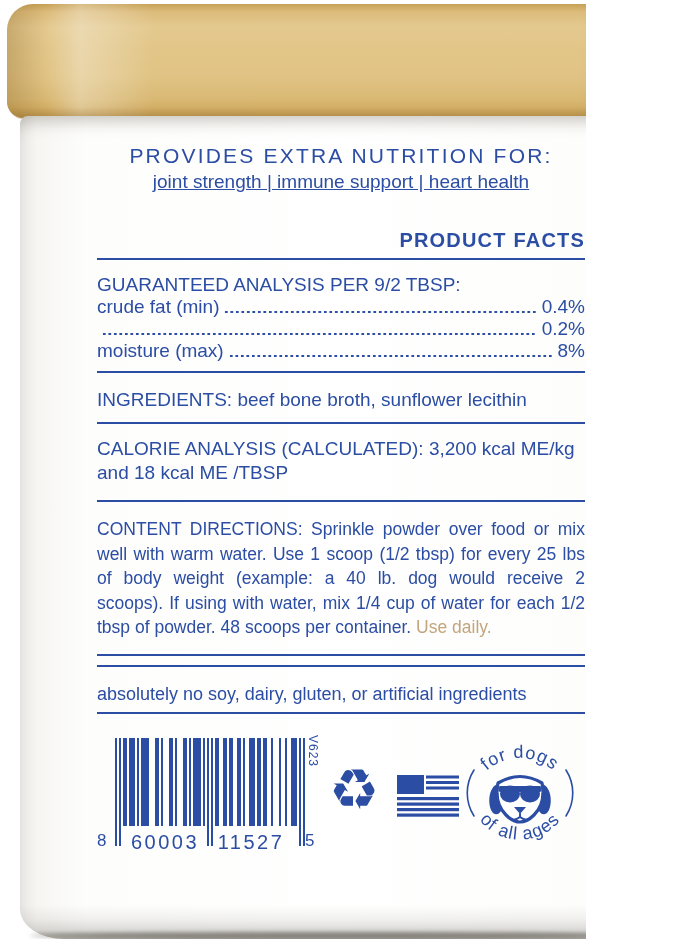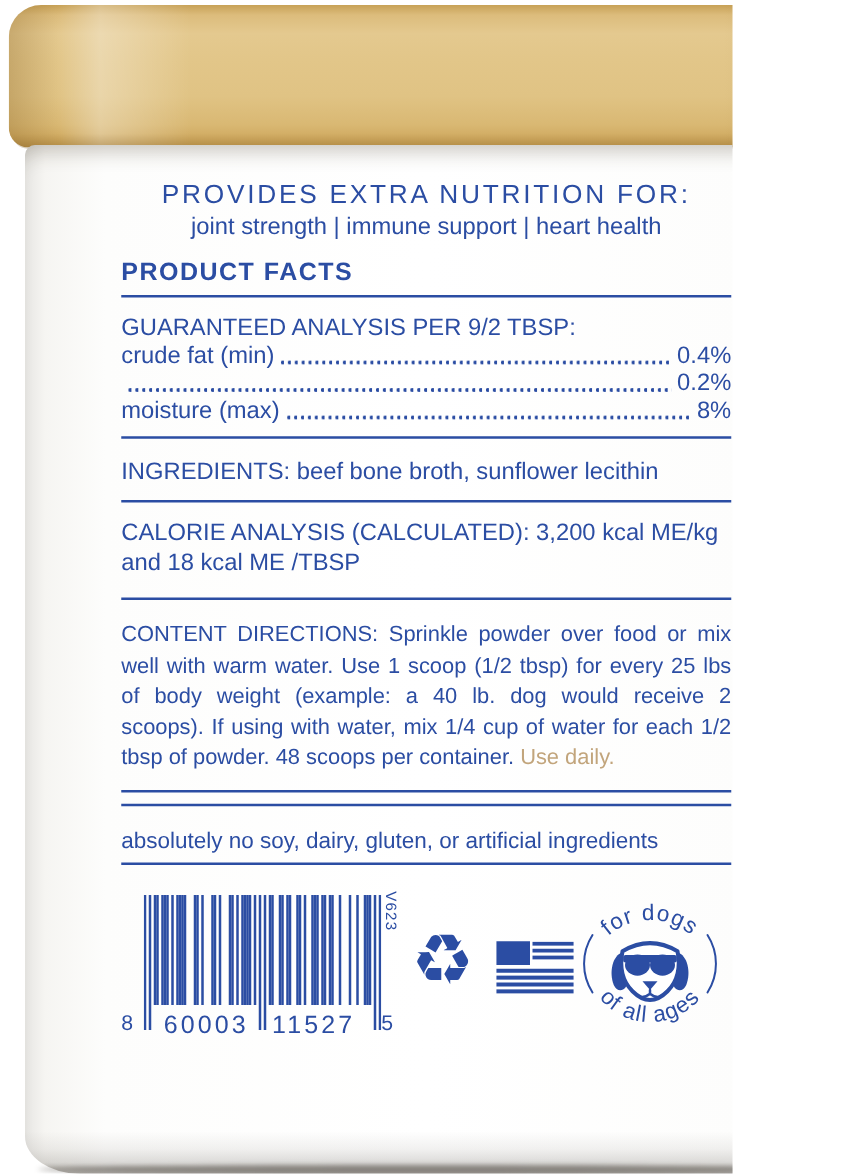--- a/index.html
+++ b/index.html
@@ -46,22 +46,22 @@
       rgba(120,115,108,0.26) 74%, rgba(88,82,74,0.46) 100%);
   }
   .floor-shadow{
     position:absolute;left:30px;bottom:0;width:620px;height:7px;
     background:rgba(72,65,57,0.5);filter:blur(2px);border-radius:50%;
   }
 
   
   .label-content{position:absolute;left:97px;top:118px;width:488px;}
   .tagline-heading{margin-top:26px;text-align:center;font-size:21px;letter-spacing:2.2px;font-weight:400;}
-  .tagline-sub{margin-top:3px;text-align:center;font-size:19px;}
-  .pf-title{margin-top:14px;text-align:left;font-size:20px;font-weight:700;letter-spacing:1.2px;}
+  .tagline-sub{margin-top:3px;text-align:center;font-size:19px;text-decoration:underline;}
+  .pf-title{margin-top:36px;text-align:right;font-size:20px;font-weight:700;letter-spacing:1.2px;}
   .rule{height:2px;background:var(--blue);}
   .r1{margin-top:6px;} .r2{margin-top:9px;} .r3{margin-top:11px;}
   .r4{margin-top:15px;} .r5{margin-top:14px;} .r6{margin-top:9px;} .r7{margin-top:7px;}
   .ga-heading{margin-top:13px;font-size:19px;line-height:23px;}
   .bold{font-weight:400;}
   .ga-row{display:flex;align-items:flex-end;font-size:19px;line-height:22px;}
   .leader{
     flex:1;align-self:flex-end;height:6px;margin:0 5px 3px 5px;
     background-image:radial-gradient(circle at 2px 3px, var(--blue) 1.35px, rgba(0,0,0,0) 1.45px);
     background-size:5.5px 6px;background-repeat:repeat-x;background-position:left bottom;

